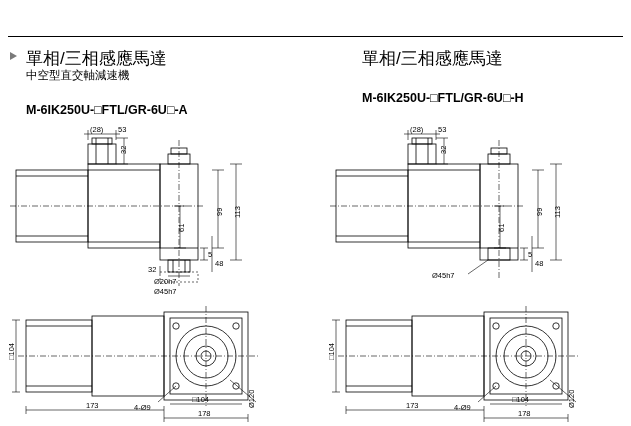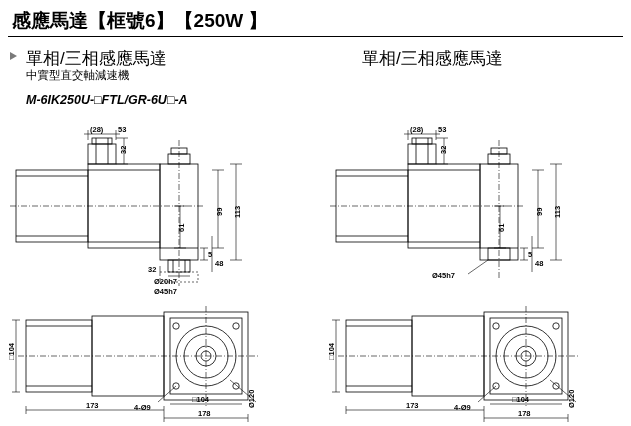--- a/index.html
+++ b/index.html
@@ -25,37 +25,37 @@
     position:absolute;width:0;height:0;
     border-left:7px solid #7a7a7a;
     border-top:4.5px solid transparent;
     border-bottom:4.5px solid transparent;
   }
   .sec-l1{position:absolute;font-size:17px;white-space:nowrap;}
   .sec-l2{position:absolute;font-size:11.5px;white-space:nowrap;}
   .sec-model{position:absolute;font-size:12.5px;font-weight:bold;white-space:nowrap;}
 
   
-  .draw{position:absolute;font-weight:bold;}
+  .draw{position:absolute;}
   svg{display:block;}
 </style>
 </head>
 <body>
 
 <div class="page">
 
-  <div class="title">感應馬達【框號6】【250W 】</div>
   <div class="title-rule"></div>
 
   <div class="bullet" style="left:10px;top:52px;"></div>
   <div class="sec-l1" style="left:26px;top:47px;">單相/三相感應馬達</div>
-  <div class="sec-l2" style="left:26px;top:68px;">中實型直交軸減速機</div>
-  <div class="sec-model" style="left:26px;top:93px;font-style:italic;">M-6IK250U-□FTL/GR-6U□-A</div>
+  <div class="sec-l2" style="left:26px;top:68px;">中空型直交軸減速機</div>
+  <div class="sec-model" style="left:26px;top:103px;">M-6IK250U-□FTL/GR-6U□-A</div>
 
   <div class="sec-l1" style="left:362px;top:47px;">單相/三相感應馬達</div>
+  <div class="sec-model" style="left:362px;top:91px;">M-6IK250U-□FTL/GR-6U□-H</div>
 
   <div class="draw" style="left:8px;top:126px;">
     <svg width="300" height="176" viewBox="0 0 300 176">
       <g fill="none" stroke="#000" stroke-width="0.8">
 
         <rect x="80" y="18" width="28" height="20"></rect>
         <rect x="84" y="12" width="20" height="6"></rect>
         <line x1="88" y1="12" x2="88" y2="38"></line>
         <line x1="100" y1="12" x2="100" y2="38"></line>
 

